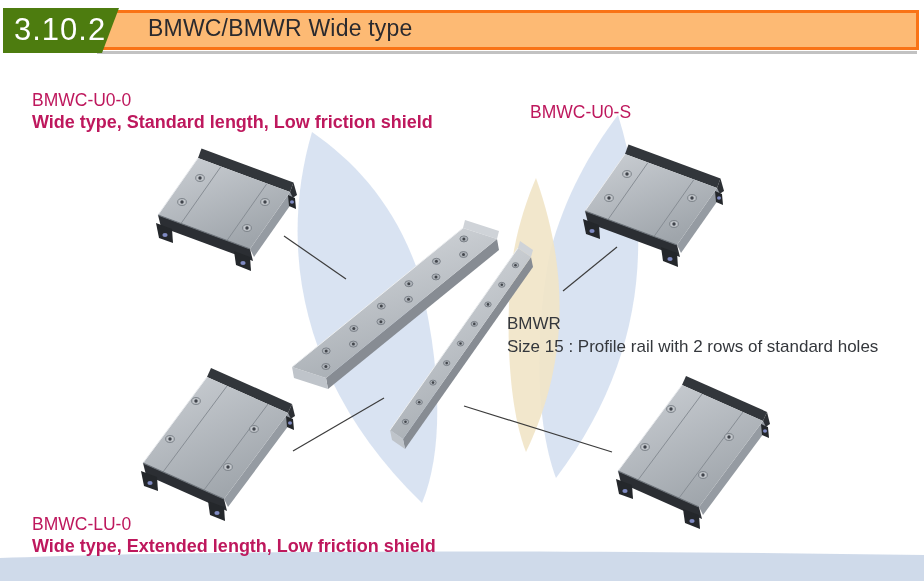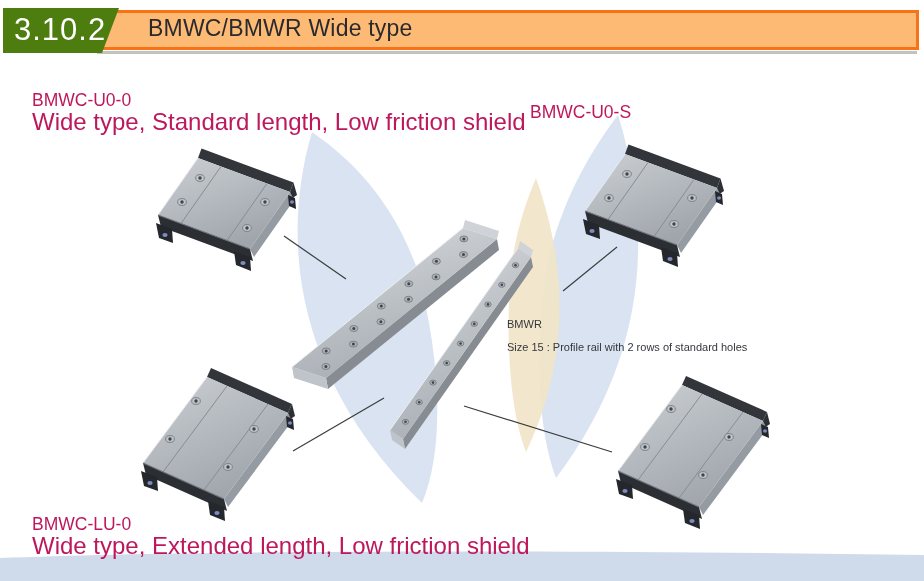--- a/index.html
+++ b/index.html
@@ -27,23 +27,23 @@
   }
   .section-number {
     position:absolute; left:11px; top:4px; color:#ffffff; font-size:31px;
     letter-spacing:1px; white-space:nowrap;
   }
   
   .diagram { position:absolute; left:0; top:0; width:924px; height:581px; }
   
   .product-label { position:absolute; color:#be185d; white-space:nowrap; z-index:5; }
   .product-label .code { font-size:17.5px; line-height:22px; }
-  .product-label .desc { font-size:24px; line-height:22px; }
+  .product-label .desc { font-size:18px; line-height:22px;font-weight:bold; }
   .rail-label { position:absolute; left:507px; top:313px; color:#34373c; white-space:nowrap; z-index:5; }
-  .rail-label div { font-size:11px; line-height:22.5px; }
+  .rail-label div { font-size:17px; line-height:22.5px; }
 </style>
 </head>
 <body>
 
 <div class="page">
 
   <div class="title-box">
     <div class="title-text">BMWC/BMWR Wide type</div>
   </div>
   <div class="title-underline"></div>

